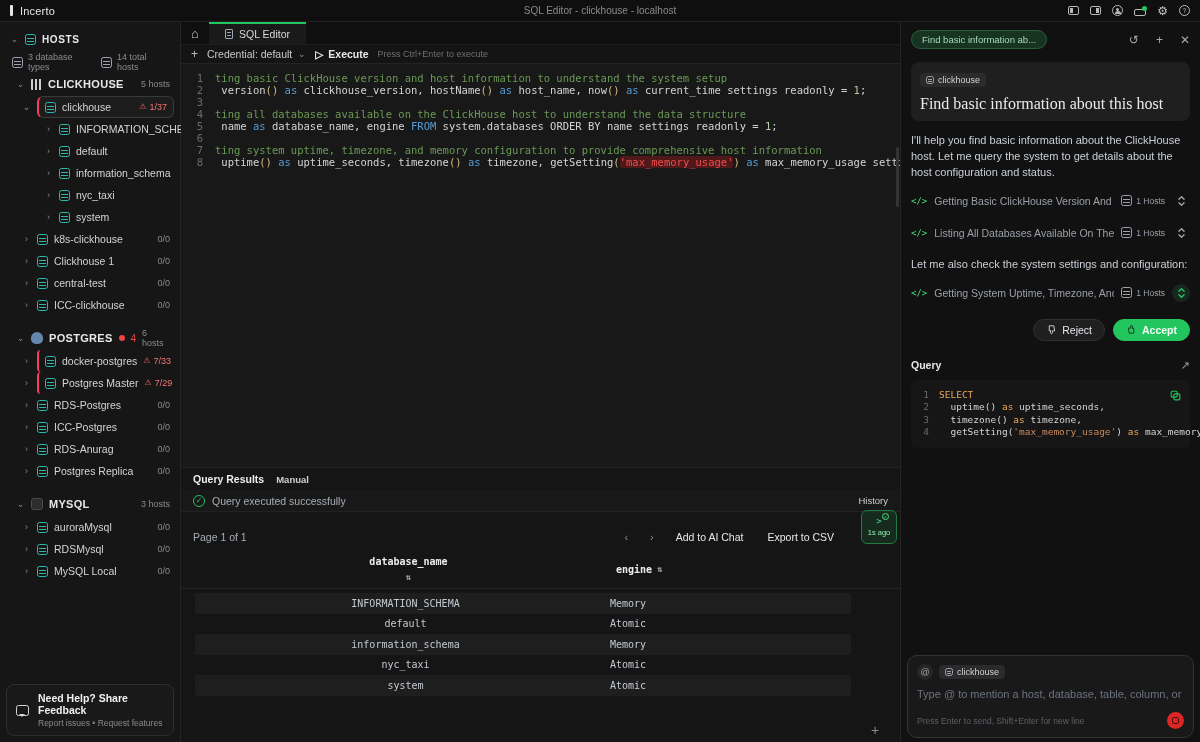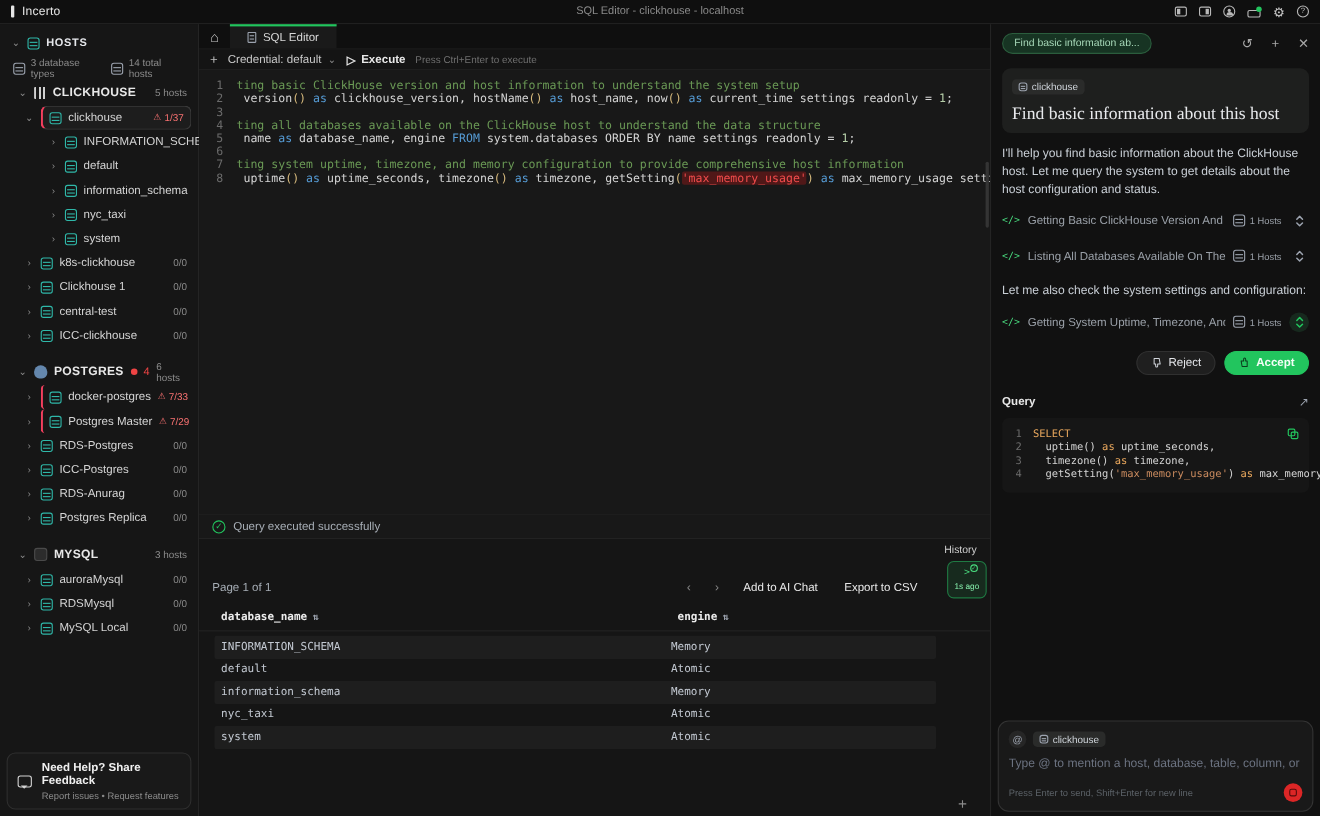--- a/index.html
+++ b/index.html
@@ -96,30 +96,30 @@
   .ok-icon { width:12px; height:12px; border:1px solid #22c55e; border-radius:50%; color:#22c55e; font-size:8px;
              display:inline-flex; align-items:center; justify-content:center; flex:none; }
   .status-txt { font-size:10.5px; color:#a6adb5; }
   .hist-lbl { position:absolute; right:12px; top:27px; font-size:9.5px; color:#cfcfcf; }
   .hist-box { position:absolute; right:3px; top:42px; width:36px; height:34px; border:1px solid #1f7a43; border-radius:6px;
               background:rgba(26,68,42,.45); display:flex; flex-direction:column; align-items:center; justify-content:center; gap:2px; }
   .term-ic { color:#4ade80; font-family:"DejaVu Sans Mono",monospace; font-size:9px; line-height:1; position:relative; }
   .term-chk { position:absolute; right:-7px; top:-4px; font-size:6px; border:1px solid #4ade80; border-radius:50%;
               width:7px; height:7px; display:inline-flex; align-items:center; justify-content:center; color:#4ade80; }
   .hist-time { font-size:7.5px; color:#86efac; }
-  .pag-row { position:absolute; top:53px; left:0; right:0; height:26px; display:flex; align-items:center; padding:0 12px; }
+  .pag-row { position:absolute; top:63px; left:0; right:0; height:26px; display:flex; align-items:flex-start; padding:0 12px; }
   .pag-txt { font-size:10.5px; color:#a6adb5; }
   .pag-arrows { margin-left:auto; display:flex; gap:22px; margin-right:22px; }
   .pag-arrow { color:#8b8b8b; font-size:11px; }
   .pag-link { font-size:10.5px; color:#e8e8e8; font-weight:normal; margin-right:24px; }
   .pag-link.last { margin-right:54px; }
   .tbl { position:absolute; top:88px; left:0; right:0; }
   .tbl-hdr { display:flex; padding:0 0 6px 20px; font-family:"DejaVu Sans Mono",monospace; font-size:10px; font-weight:bold;
              color:#ececec; border-bottom:1px solid #232323; }
-  .col1 { width:415px; display:flex; gap:5px; align-items:center; }
+  .col1 { width:415px; display:flex; gap:5px; align-items:center;flex-direction:column; }
   .col2 { display:flex; gap:5px; align-items:center; }
   .sort-ic { color:#9ca3af; font-size:9px; }
   .tbl-body { margin-left:14px; width:656px; margin-top:4px; }
   .tbl-row { height:20.5px; display:flex; align-items:center; padding-left:6px; font-family:"DejaVu Sans Mono",monospace;
              font-size:10px; color:#c3c9d2; border-radius:2px; }
   .tbl-row:nth-child(odd) { background:#1e1e1e; }
   .tbl-row .col1 { width:409px; }
   .plus-float { position:absolute; left:690px; top:700px; color:#8b8b8b; font-size:14px; }
 
   
@@ -392,20 +392,24 @@
         <div class="code-line"><span class="ln">3</span><span class="lc"></span></div>
         <div class="code-line"><span class="ln">4</span><span class="lc"><span class="tok-c">ting all databases available on the ClickHouse host to understand the data structure</span></span></div>
         <div class="code-line"><span class="ln">5</span><span class="lc"><span class="tok-p"> name </span><span class="tok-k">as</span><span class="tok-p"> database_name, engine </span><span class="tok-k">FROM</span><span class="tok-p"> system.databases ORDER BY name settings readonly = </span><span class="tok-n">1</span><span class="tok-p">;</span></span></div>
         <div class="code-line"><span class="ln">6</span><span class="lc"></span></div>
         <div class="code-line"><span class="ln">7</span><span class="lc"><span class="tok-c">ting system uptime, timezone, and memory configuration to provide comprehensive host information</span></span></div>
         <div class="code-line"><span class="ln">8</span><span class="lc"><span class="tok-p"> uptime</span><span class="tok-y">()</span><span class="tok-p"> </span><span class="tok-k">as</span><span class="tok-p"> uptime_seconds, timezone</span><span class="tok-y">()</span><span class="tok-p"> </span><span class="tok-k">as</span><span class="tok-p"> timezone, getSetting</span><span class="tok-y">(</span><span class="tok-s">'max_memory_usage'</span><span class="tok-y">)</span><span class="tok-p"> </span><span class="tok-k">as</span><span class="tok-p"> max_memory_usage settings readonly = </span></span></div>
       </div>
     <div class="v-thumb" style="position:absolute; top:125px; right:1px;"></div>
 
     <div class="results">
+      <div class="res-hdr">
+        <span class="res-title">Query Results</span>
+        <span class="res-mode">Manual</span>
+      </div>
       <div class="status-row">
         <span class="ok-icon">✓</span>
         <span class="status-txt">Query executed successfully</span>
       </div>
       <span class="hist-lbl">History</span>
       <div class="hist-box">
         <span class="term-ic">&gt;<span class="term-chk">✓</span></span>
         <span class="hist-time">1s ago</span>
       </div>
       <div class="pag-row">

